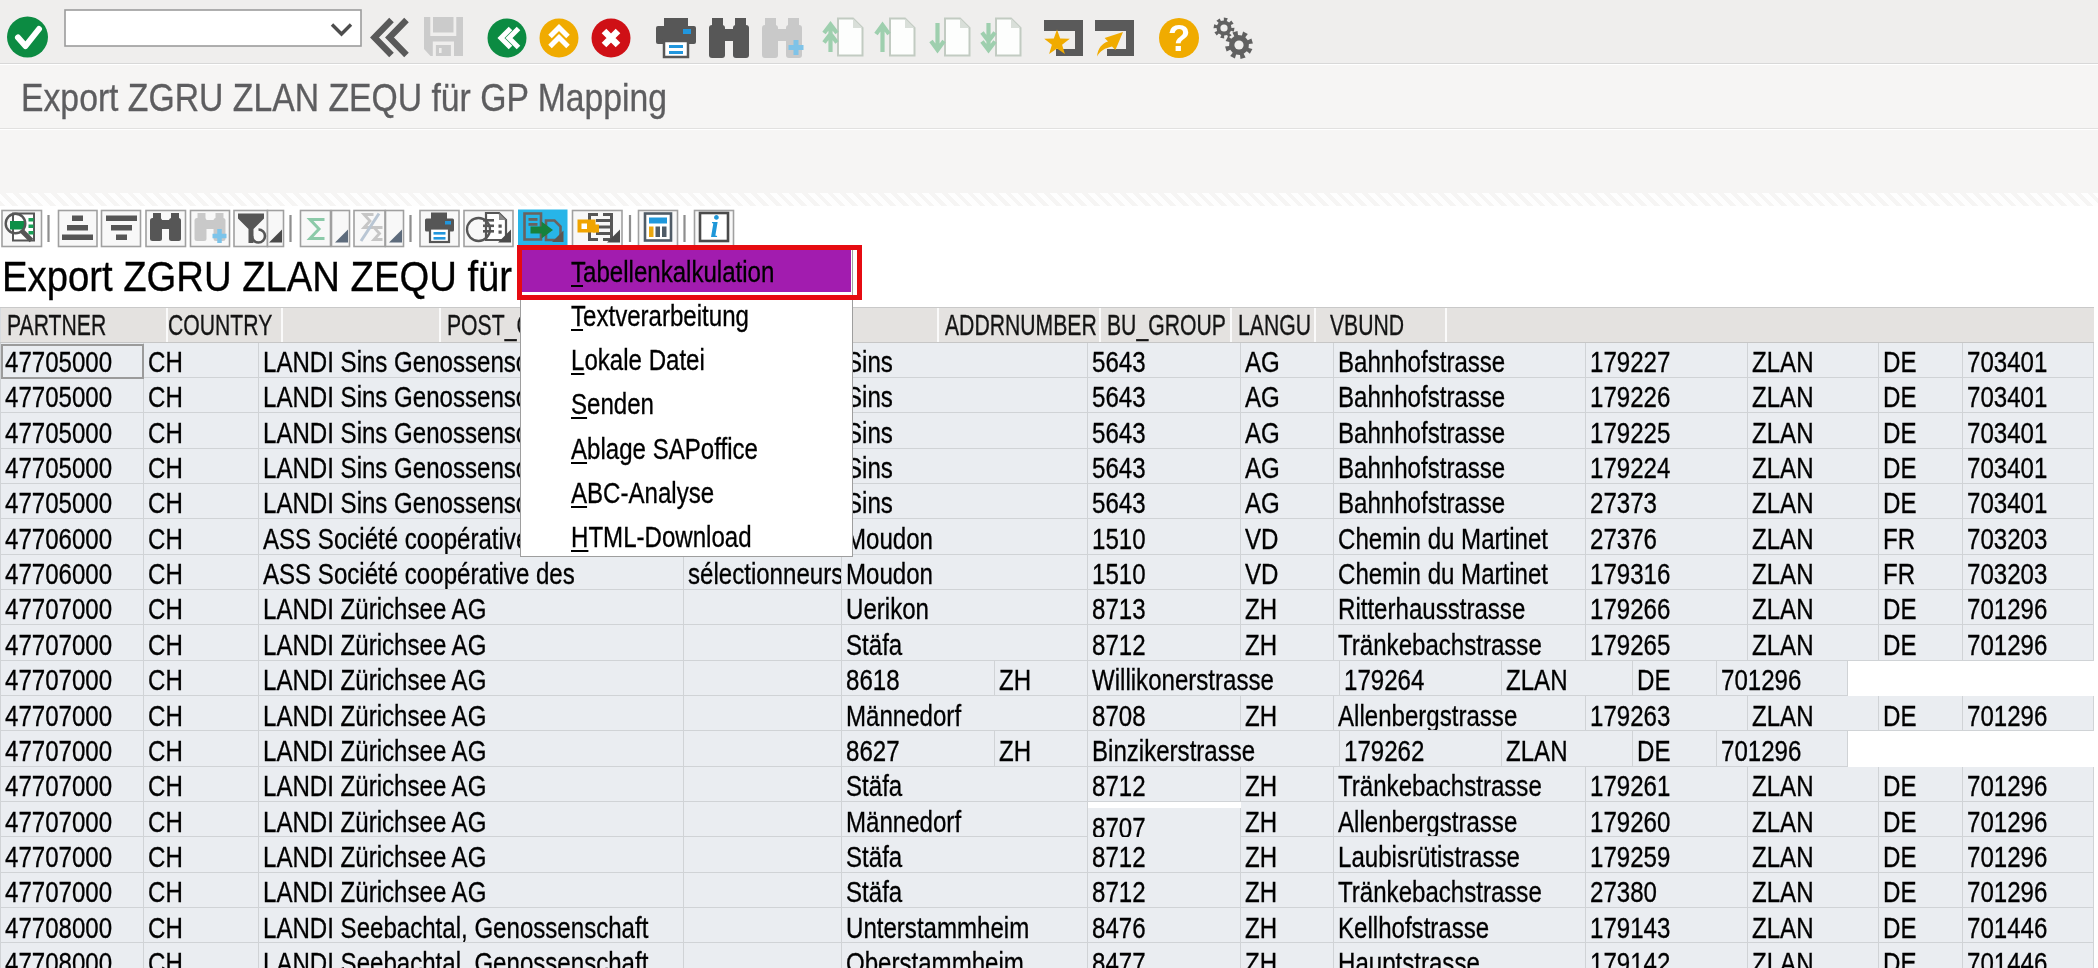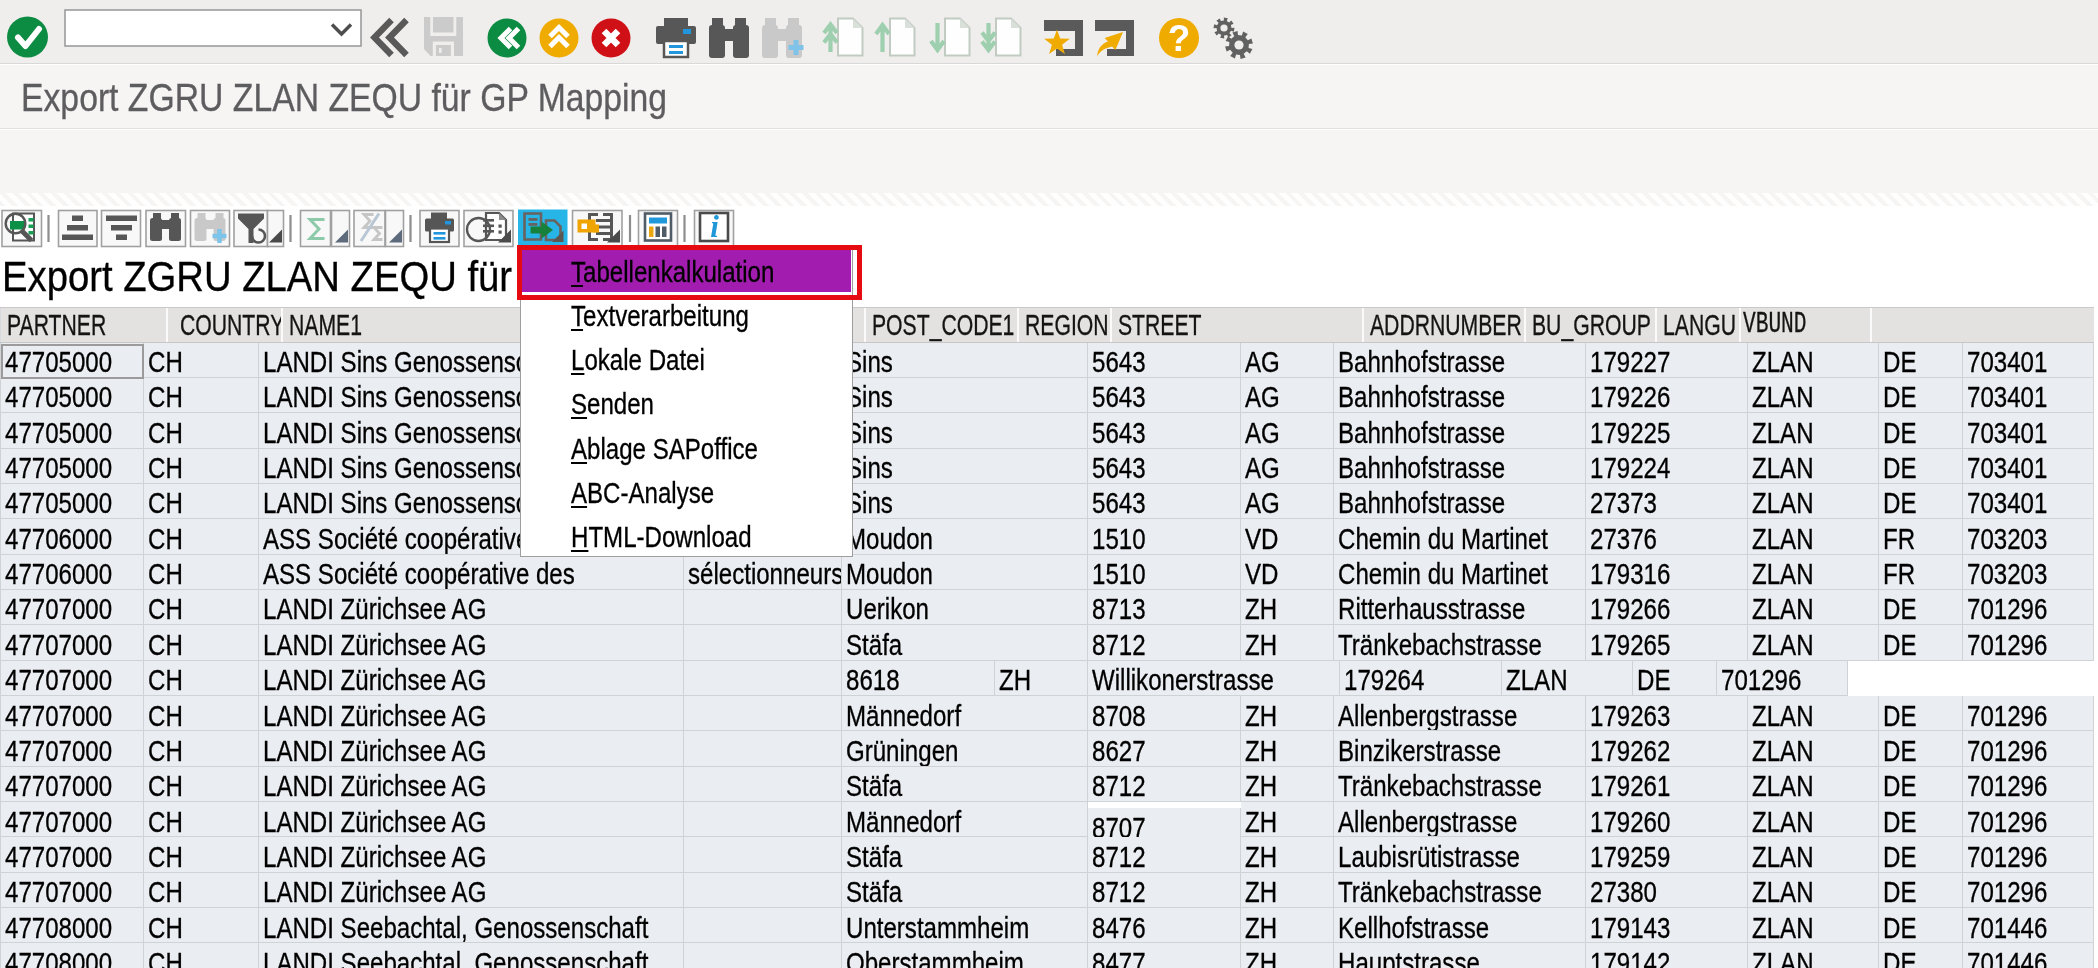--- a/index.html
+++ b/index.html
@@ -209,30 +209,29 @@
     <rect x="649" y="10.5" width="18" height="6" fill="#1f98dc"></rect>
     <rect x="649" y="19.5" width="4.5" height="10.5" fill="#eaa70f"></rect>
     <rect x="655.5" y="19.5" width="4.5" height="10.5" fill="#4f5b66"></rect>
     <rect x="662" y="19.5" width="4.5" height="10.5" fill="#4f5b66"></rect>
     <rect x="700" y="6" width="28" height="28" fill="#fff" stroke="#4a4a4a" stroke-width="2.6"></rect>
     <text x="714.5" y="29.5" font-size="31" font-style="italic" font-weight="bold" fill="#1f97d8" text-anchor="middle" font-family="Liberation Serif">i</text>
   </svg>
 <div class="abs" id="grid">
     <div class="abs" id="ghead">
       <div style="width:168px;padding-left:6px;border-left:1px solid #d7dbdf;"><span class="nh tk">PARTNER</span></div>
-      <div style="width:115px;padding-left:12px;"><span class="nh tk">COUNTRY</span></div>
-      <div style="width:425px;padding-left:6px;"><span class="nh tk">NAME1</span></div>
+      <div style="width:115px;padding-left:0;"><span class="nh tk">COUNTRY</span></div>
       <div style="width:158px;padding-left:6px;"><span class="nh tk"></span></div>
       <div style="width:153px;padding-left:6px;"><span class="nh tk">POST_CODE1</span></div>
       <div style="width:93px;padding-left:6px;"><span class="nh tk">REGION</span></div>
       <div style="width:252px;padding-left:6px;"><span class="nh tk">STREET</span></div>
       <div style="width:162px;padding-left:6px;"><span class="nh tk">ADDRNUMBER</span></div>
       <div style="width:131px;padding-left:6px;"><span class="nh tk">BU_GROUP</span></div>
       <div style="width:84px;padding-left:6px;"><span class="nh tk">LANGU</span></div>
-      <div style="width:131px;padding-left:2px;font-family:Liberation Mono, monospace;"><span class="nh tk">VBUND</span></div>
+      <div style="width:131px;padding-left:14px;"><span class="nh tk">VBUND</span></div>
     </div>
     <div class="grow" style="top:35.5px">
       <div style="width:144px;border-left:1px solid #d0d3d6;"><span class="nw tk">47705000</span></div>
       <div style="width:115px;"><span class="nw tk">CH</span></div>
       <div style="width:425px;"><span class="nw tk">LANDI Sins Genossenschaft</span></div>
       <div style="width:158px;"><span class="nw tk"></span></div>
       <div style="width:246px;"><span class="nw tk">Sins</span></div>
       <div style="width:153px;"><span class="nw tk">5643</span></div>
       <div style="width:93px;"><span class="nw tk">AG</span></div>
       <div style="width:252px;"><span class="nw tk">Bahnhofstrasse</span></div>
@@ -378,21 +377,20 @@
       <div style="width:162px;"><span class="nw tk">179263</span></div>
       <div style="width:131px;"><span class="nw tk">ZLAN</span></div>
       <div style="width:84px;"><span class="nw tk">DE</span></div>
       <div style="width:131px;"><span class="nw tk">701296</span></div>
     </div>
     <div class="grow" style="top:424.35px">
       <div style="width:144px;border-left:1px solid #d0d3d6;"><span class="nw tk">47707000</span></div>
       <div style="width:115px;"><span class="nw tk">CH</span></div>
       <div style="width:425px;"><span class="nw tk">LANDI Zürichsee AG</span></div>
       <div style="width:158px;"><span class="nw tk"></span></div>
-      <div style="width:246px;"><span class="nw tk">Grüningen</span></div>
       <div style="width:153px;"><span class="nw tk">8627</span></div>
       <div style="width:93px;"><span class="nw tk">ZH</span></div>
       <div style="width:252px;"><span class="nw tk">Binzikerstrasse</span></div>
       <div style="width:162px;"><span class="nw tk">179262</span></div>
       <div style="width:131px;"><span class="nw tk">ZLAN</span></div>
       <div style="width:84px;"><span class="nw tk">DE</span></div>
       <div style="width:131px;"><span class="nw tk">701296</span></div>
     </div>
     <div class="grow" style="top:459.70000000000005px">
       <div style="width:144px;border-left:1px solid #d0d3d6;"><span class="nw tk">47707000</span></div>

